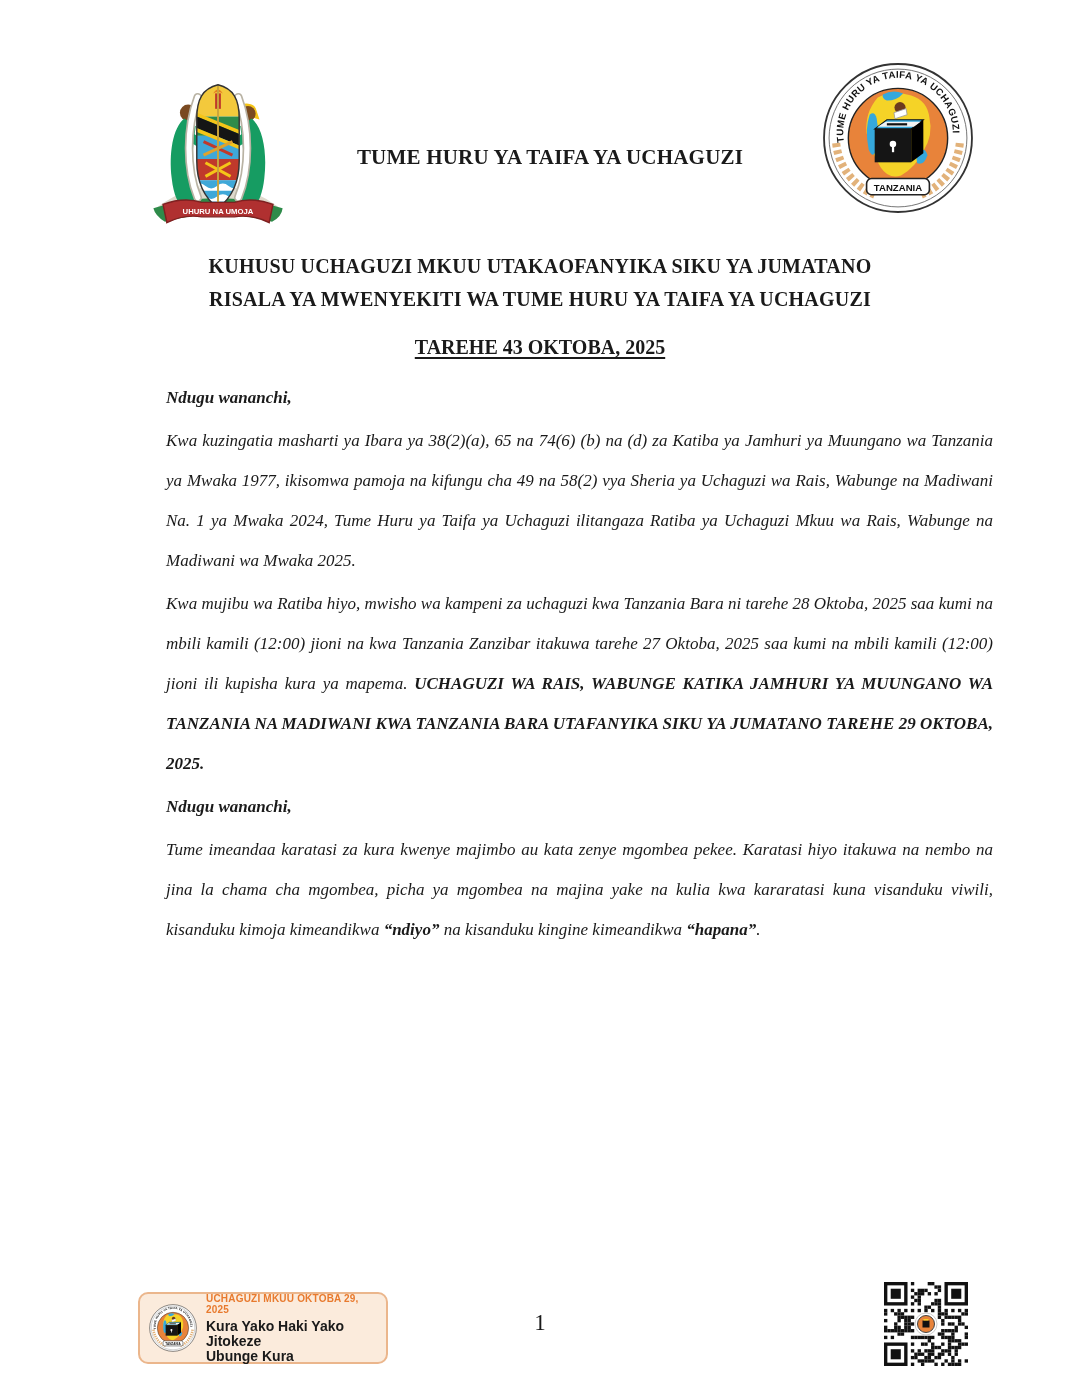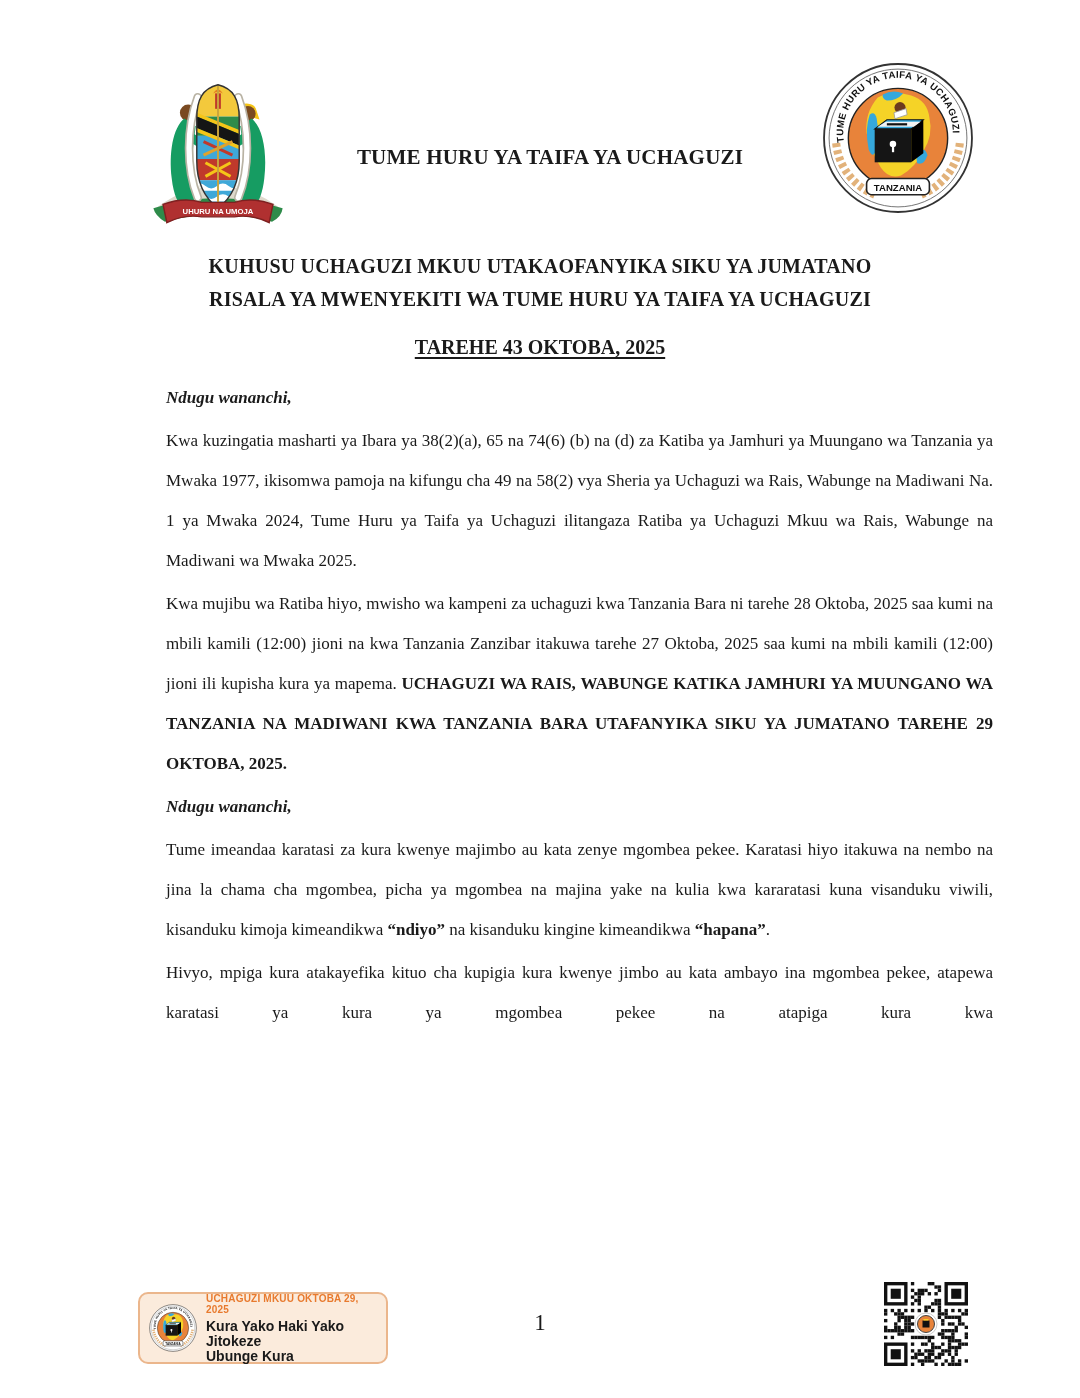--- a/index.html
+++ b/index.html
@@ -14,21 +14,21 @@
   .header-line2 { font-size:21px; font-weight:bold; margin-top:27px; letter-spacing:.2px; }
   .nec-logo { position:absolute; left:822px; top:62px; width:152px; height:152px; }
 
   
   .title-block { position:absolute; left:100px; top:250px; width:880px; text-align:center; }
   .title-line { font-size:20px; font-weight:bold; line-height:33px; letter-spacing:.2px; }
   .date-line { font-size:20px; font-weight:bold; margin-top:20px; text-decoration:underline; text-decoration-thickness:2px; text-underline-offset:3px; }
 
   
   .body-text { position:absolute; left:138px; top:378px; width:827px; font-size:17px; line-height:40px;margin-left:28px; }
-  .para { text-align:justify; margin:0 0 3px 0; }
+  .para { text-align:justify; margin:0 0 3px 0;font-style:italic; }
   .salutation { text-align:left; font-weight:bold; font-style:italic; }
   .justify-last { text-align-last:justify; }
   .seg-b { font-weight:bold; }
 
   
   .footer-badge { position:absolute; left:138px; top:1292px; width:250px; height:72px;
     background:#fbebdc; border:2px solid #ebb68c; border-radius:10px;
     display:flex; align-items:center; padding:6px 9px; gap:9px; }
   .badge-logo { width:48px; height:48px; flex:0 0 auto; }
   .badge-lines { font-family:"Liberation Sans", sans-serif; }
@@ -139,21 +139,20 @@
     <div class="title-line">RISALA YA MWENYEKITI WA TUME HURU YA TAIFA YA UCHAGUZI</div>
     <div class="date-line">TAREHE 43 OKTOBA, 2025</div>
   </div>
 
   <div class="body-text">
       <p class="para salutation"><span class="seg-b">Ndugu wananchi,</span></p>
       <p class="para"><span>Kwa kuzingatia masharti ya Ibara ya 38(2)(a), 65 na 74(6) (b) na (d) za Katiba ya Jamhuri ya Muungano wa Tanzania ya Mwaka 1977, ikisomwa pamoja na kifungu cha 49 na 58(2) vya Sheria ya Uchaguzi wa Rais, Wabunge na Madiwani Na. 1 ya Mwaka 2024, Tume Huru ya Taifa ya Uchaguzi ilitangaza Ratiba ya Uchaguzi Mkuu wa Rais, Wabunge na Madiwani wa Mwaka 2025.</span></p>
       <p class="para"><span>Kwa mujibu wa Ratiba hiyo, mwisho wa kampeni za uchaguzi kwa Tanzania Bara ni tarehe 28 Oktoba, 2025 saa kumi na mbili kamili (12:00) jioni na kwa Tanzania Zanzibar itakuwa tarehe 27 Oktoba, 2025 saa kumi na mbili kamili (12:00) jioni ili kupisha kura ya mapema. </span><span class="seg-b">UCHAGUZI WA RAIS, WABUNGE KATIKA JAMHURI YA MUUNGANO WA TANZANIA NA MADIWANI KWA TANZANIA BARA UTAFANYIKA SIKU YA JUMATANO TAREHE 29 OKTOBA, 2025.</span></p>
       <p class="para salutation"><span class="seg-b">Ndugu wananchi,</span></p>
       <p class="para"><span>Tume imeandaa karatasi za kura kwenye majimbo au kata zenye mgombea pekee. Karatasi hiyo itakuwa na nembo na jina la chama cha mgombea, picha ya mgombea na majina yake na kulia kwa kararatasi kuna visanduku viwili, kisanduku kimoja kimeandikwa </span><span class="seg-b">“ndiyo”</span><span> na kisanduku kingine kimeandikwa </span><span class="seg-b">“hapana”</span><span>.</span></p>
-      <p class="para justify-last"><span>Hivyo, mpiga kura atakayefika kituo cha kupigia kura kwenye jimbo au kata ambayo ina mgombea pekee, atapewa karatasi ya kura ya mgombea pekee na atapiga kura kwa</span></p>
     </div>
 
   <div class="footer-badge">
     <svg class="badge-logo" viewBox="0 0 150 150" aria-hidden="true">
       <use href="#necLogoG"></use>
     </svg>
     <div class="badge-lines">
       <div class="badge-line1">UCHAGUZI MKUU OKTOBA 29, 2025</div>
       <div class="badge-line2">Kura Yako Haki Yako Jitokeze</div>
       <div class="badge-line3">Ubunge Kura</div>

